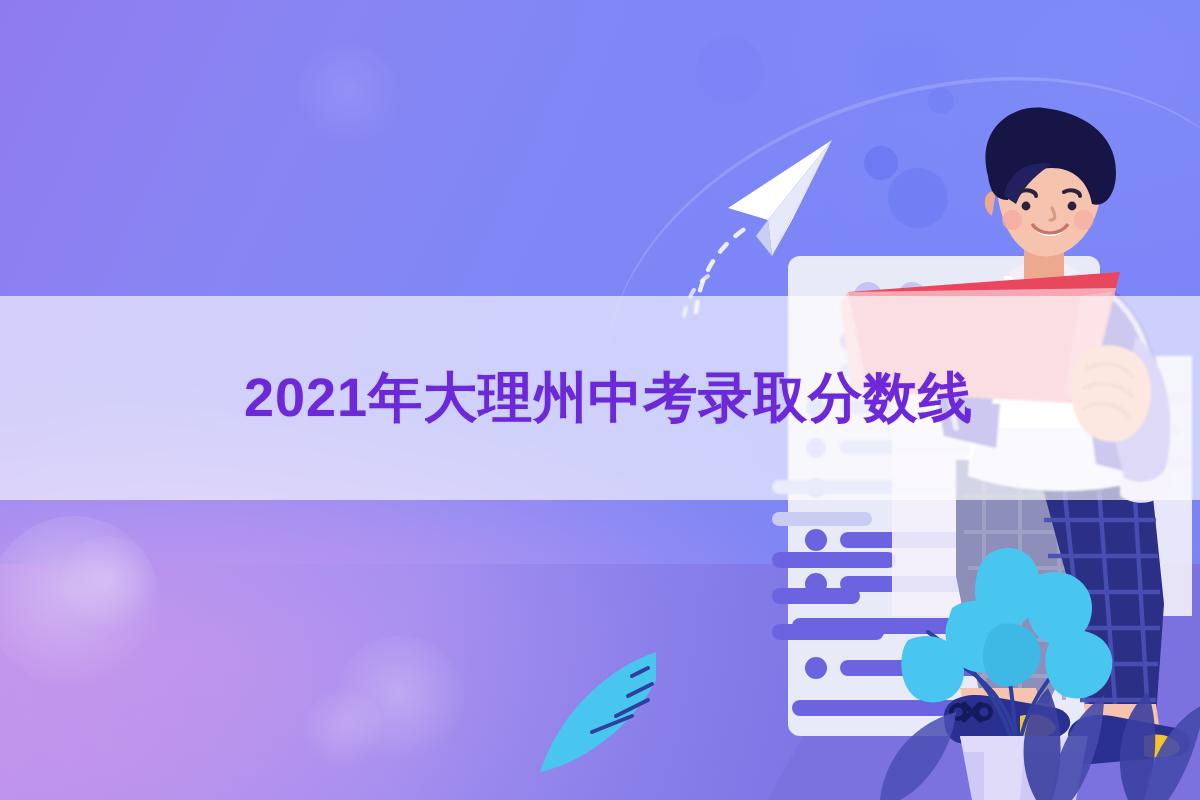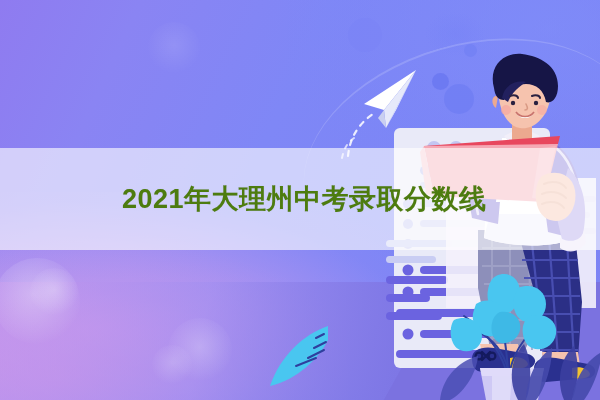--- a/index.html
+++ b/index.html
@@ -127,21 +127,21 @@
   }
   .title-text {
     position: absolute;
     left: 122px;
     top: 148px;
     height: 102px;
     display: flex;
     align-items: center;
     font-size: 27px;
     font-weight: 700;
-    color: #4d7c0f;
+    color: #6d28d9;
     letter-spacing: 0.5px;
     white-space: nowrap;
     text-shadow: 0 0 1px rgba(0,0,0,0.12);
   }
 </style>
 </head>
 <body>
 
 <div id="stage">
 

